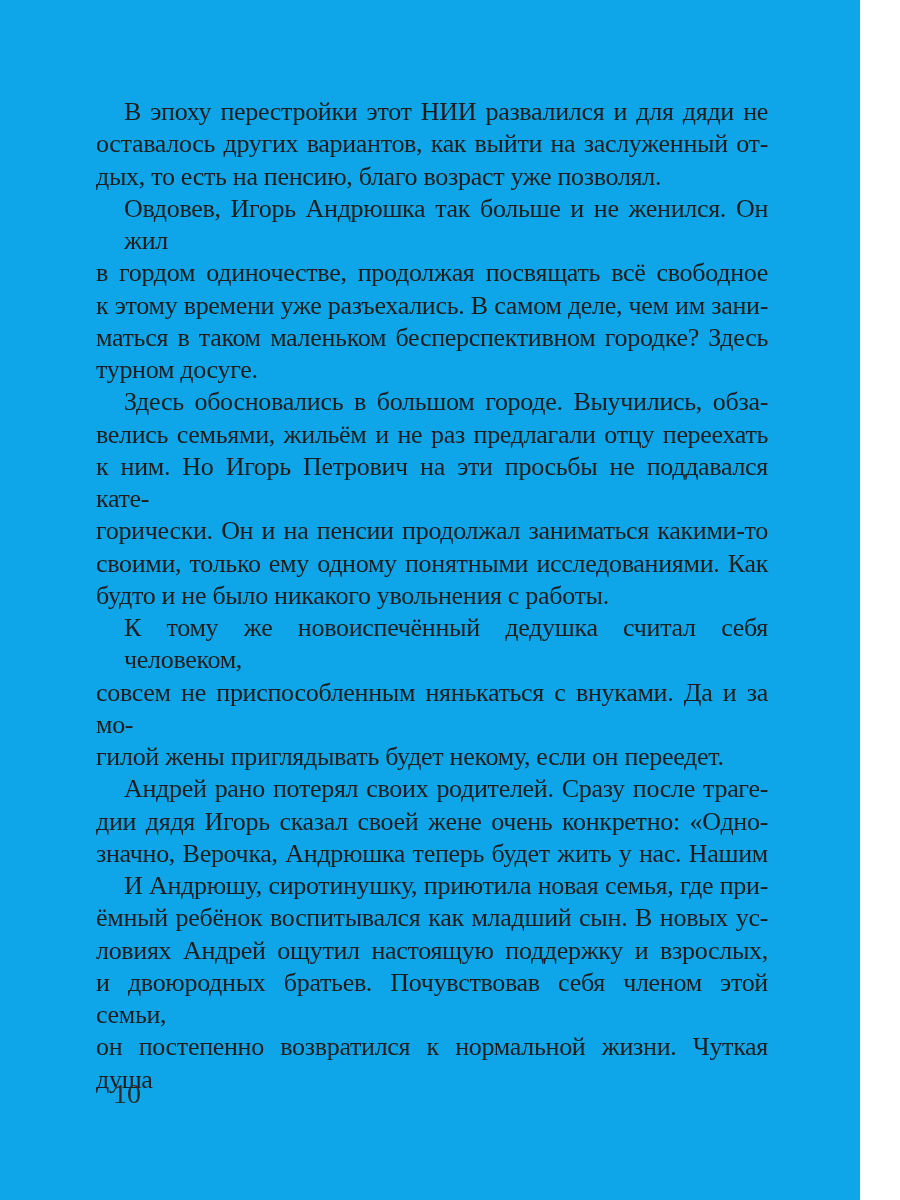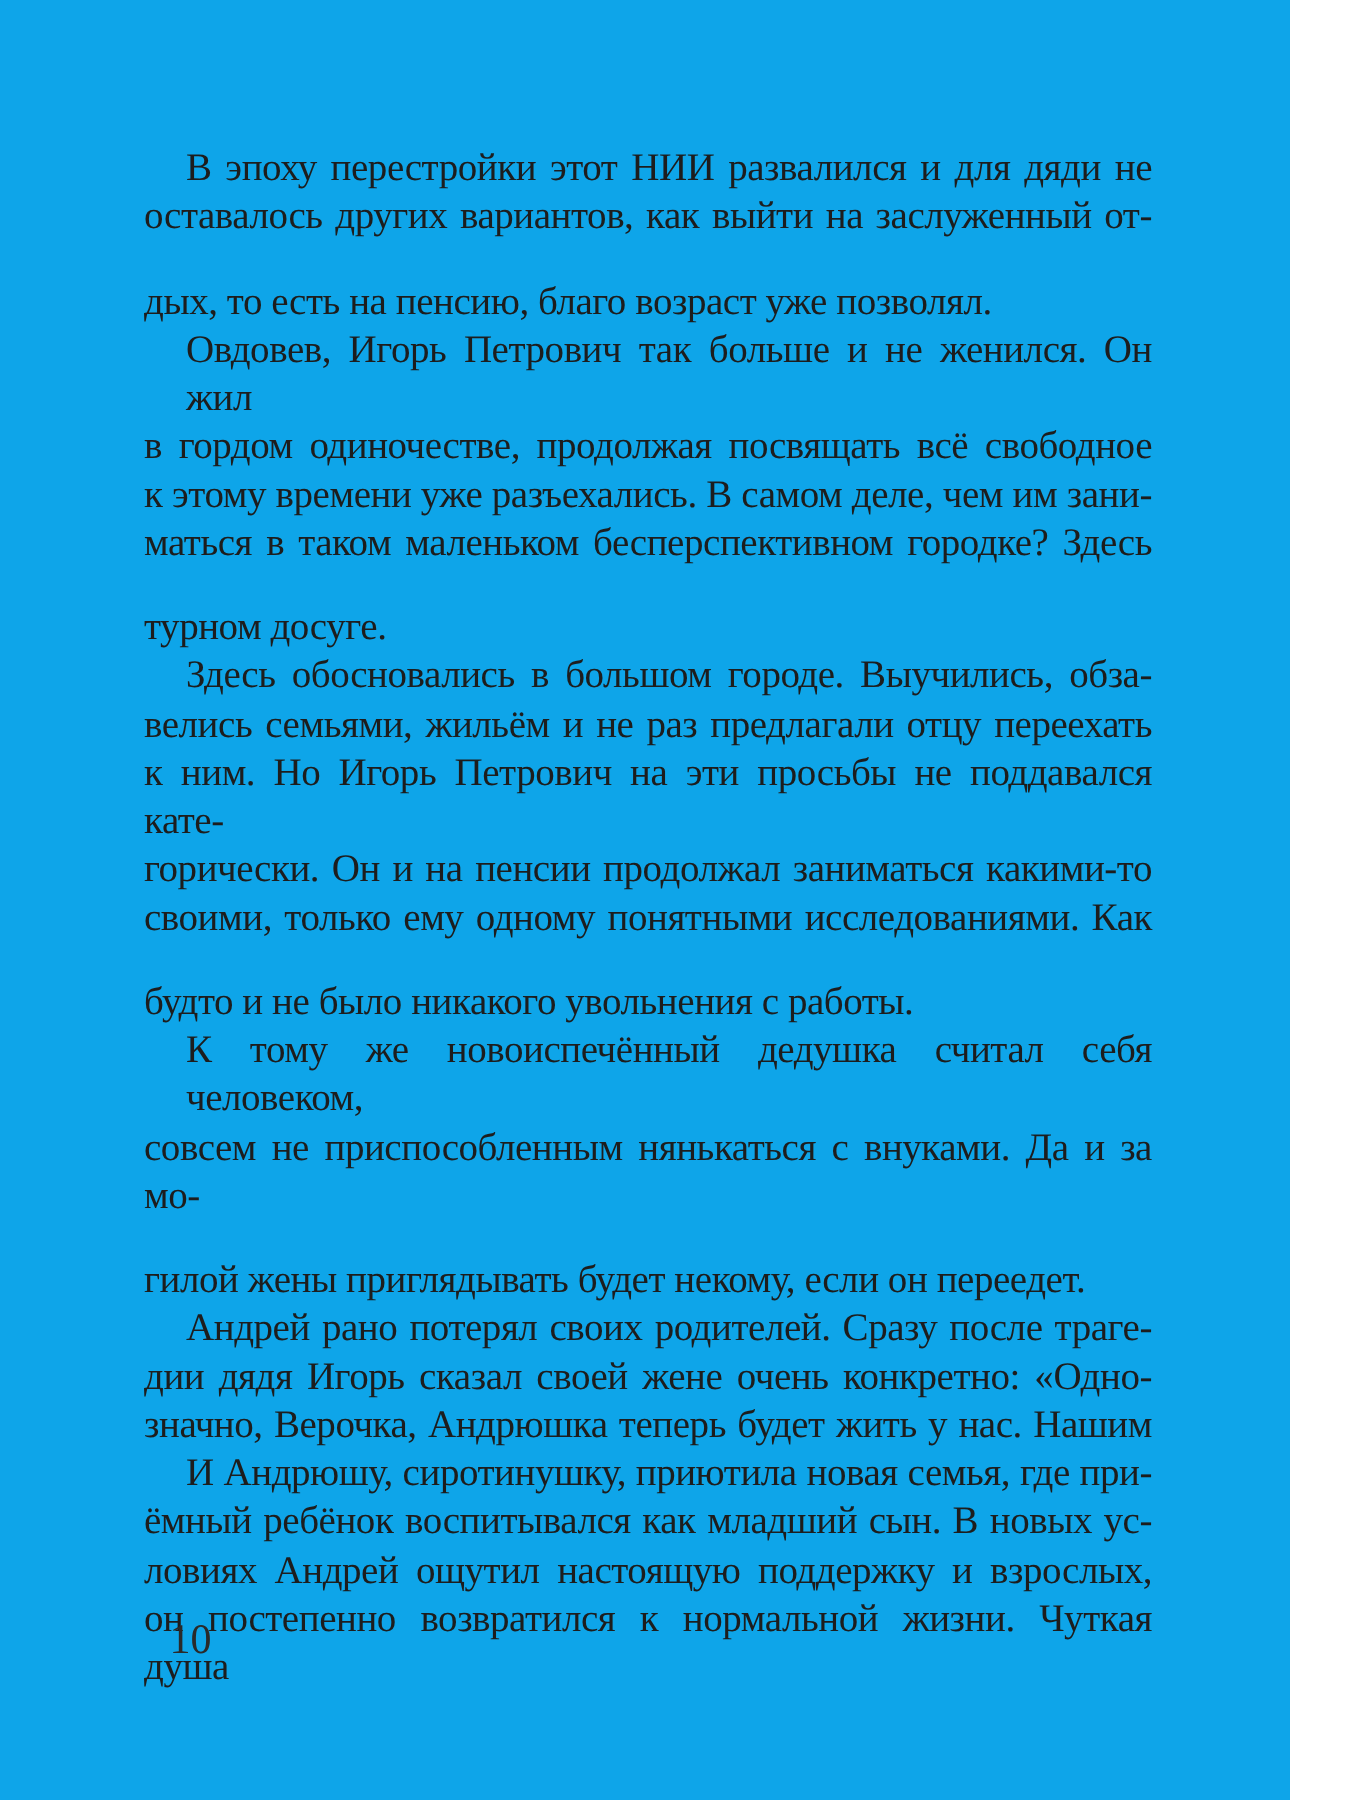--- a/index.html
+++ b/index.html
@@ -32,21 +32,20 @@
   .line {
     text-align: justify;
     text-align-last: justify;
     white-space: normal;
   }
   .line.first {
     padding-left: 28px;
   }
   .line.last {
     text-align-last: left;
-    margin-top: 24px;
   }
   .page-number {
     position: absolute;
     left: 113px;
     top: 1078px;
     font-size: 28px;
     letter-spacing: 0;
     color: #2a2a2a;
   }
 </style>
@@ -54,21 +53,21 @@
 <body>
 
 <div class="page">
   <div class="text-block" id="text-block">
       <div class="paragraph">
         <div class="line first">В эпоху перестройки этот НИИ развалился и для дяди не</div>
         <div class="line">оставалось других вариантов, как выйти на заслуженный от-</div>
         <div class="line last">дых, то есть на пенсию, благо возраст уже позволял.</div>
       </div>
       <div class="paragraph">
-        <div class="line first">Овдовев, Игорь Петрович так больше и не женился. Он жил</div>
+        <div class="line first">Овдовев, Игорь Андрюшка так больше и не женился. Он жил</div>
         <div class="line">в гордом одиночестве, продолжая посвящать всё свободное</div>
         <div class="line">к этому времени уже разъехались. В самом деле, чем им зани-</div>
         <div class="line">маться в таком маленьком бесперспективном городке? Здесь</div>
         <div class="line last">турном досуге.</div>
       </div>
       <div class="paragraph">
         <div class="line first">Здесь обосновались в большом городе. Выучились, обза-</div>
         <div class="line">велись семьями, жильём и не раз предлагали отцу переехать</div>
         <div class="line">к ним. Но Игорь Петрович на эти просьбы не поддавался кате-</div>
         <div class="line">горически. Он и на пенсии продолжал заниматься какими-то</div>
@@ -82,17 +81,18 @@
       </div>
       <div class="paragraph">
         <div class="line first">Андрей рано потерял своих родителей. Сразу после траге-</div>
         <div class="line">дии дядя Игорь сказал своей жене очень конкретно: «Одно-</div>
         <div class="line">значно, Верочка, Андрюшка теперь будет жить у нас. Нашим</div>
       </div>
       <div class="paragraph">
         <div class="line first">И Андрюшу, сиротинушку, приютила новая семья, где при-</div>
         <div class="line">ёмный ребёнок воспитывался как младший сын. В новых ус-</div>
         <div class="line">ловиях Андрей ощутил настоящую поддержку и взрослых,</div>
+        <div class="line">и двоюродных братьев. Почувствовав себя членом этой семьи,</div>
         <div class="line">он постепенно возвратился к нормальной жизни. Чуткая душа</div>
       </div>
     </div>
   <div class="page-number">10</div>
 </div>
 
 </body></html>

